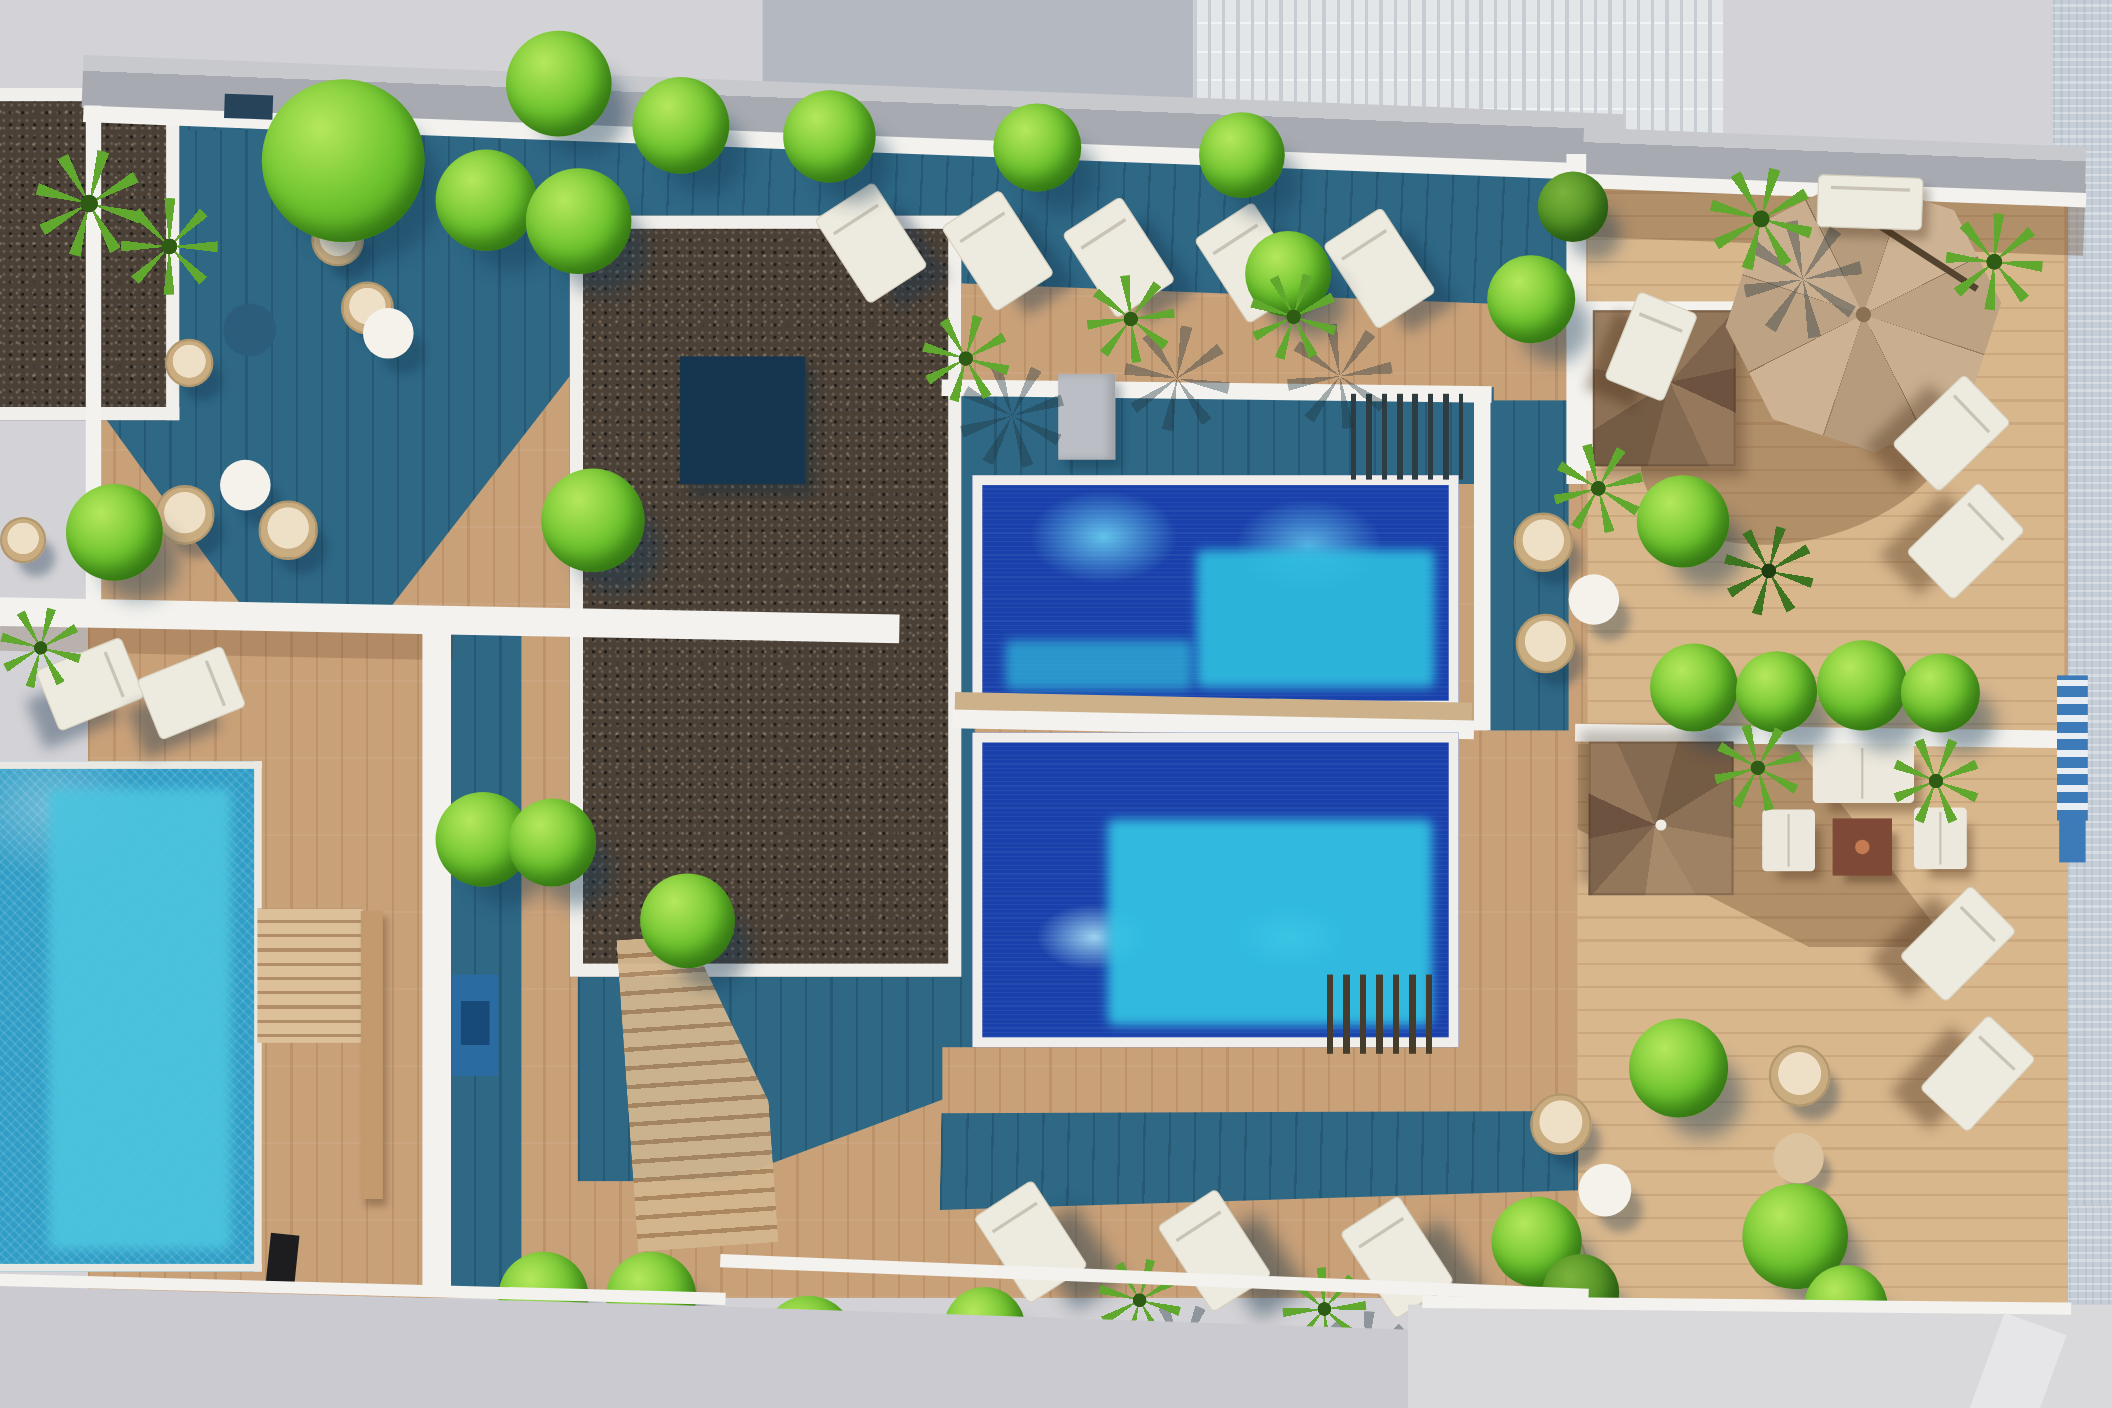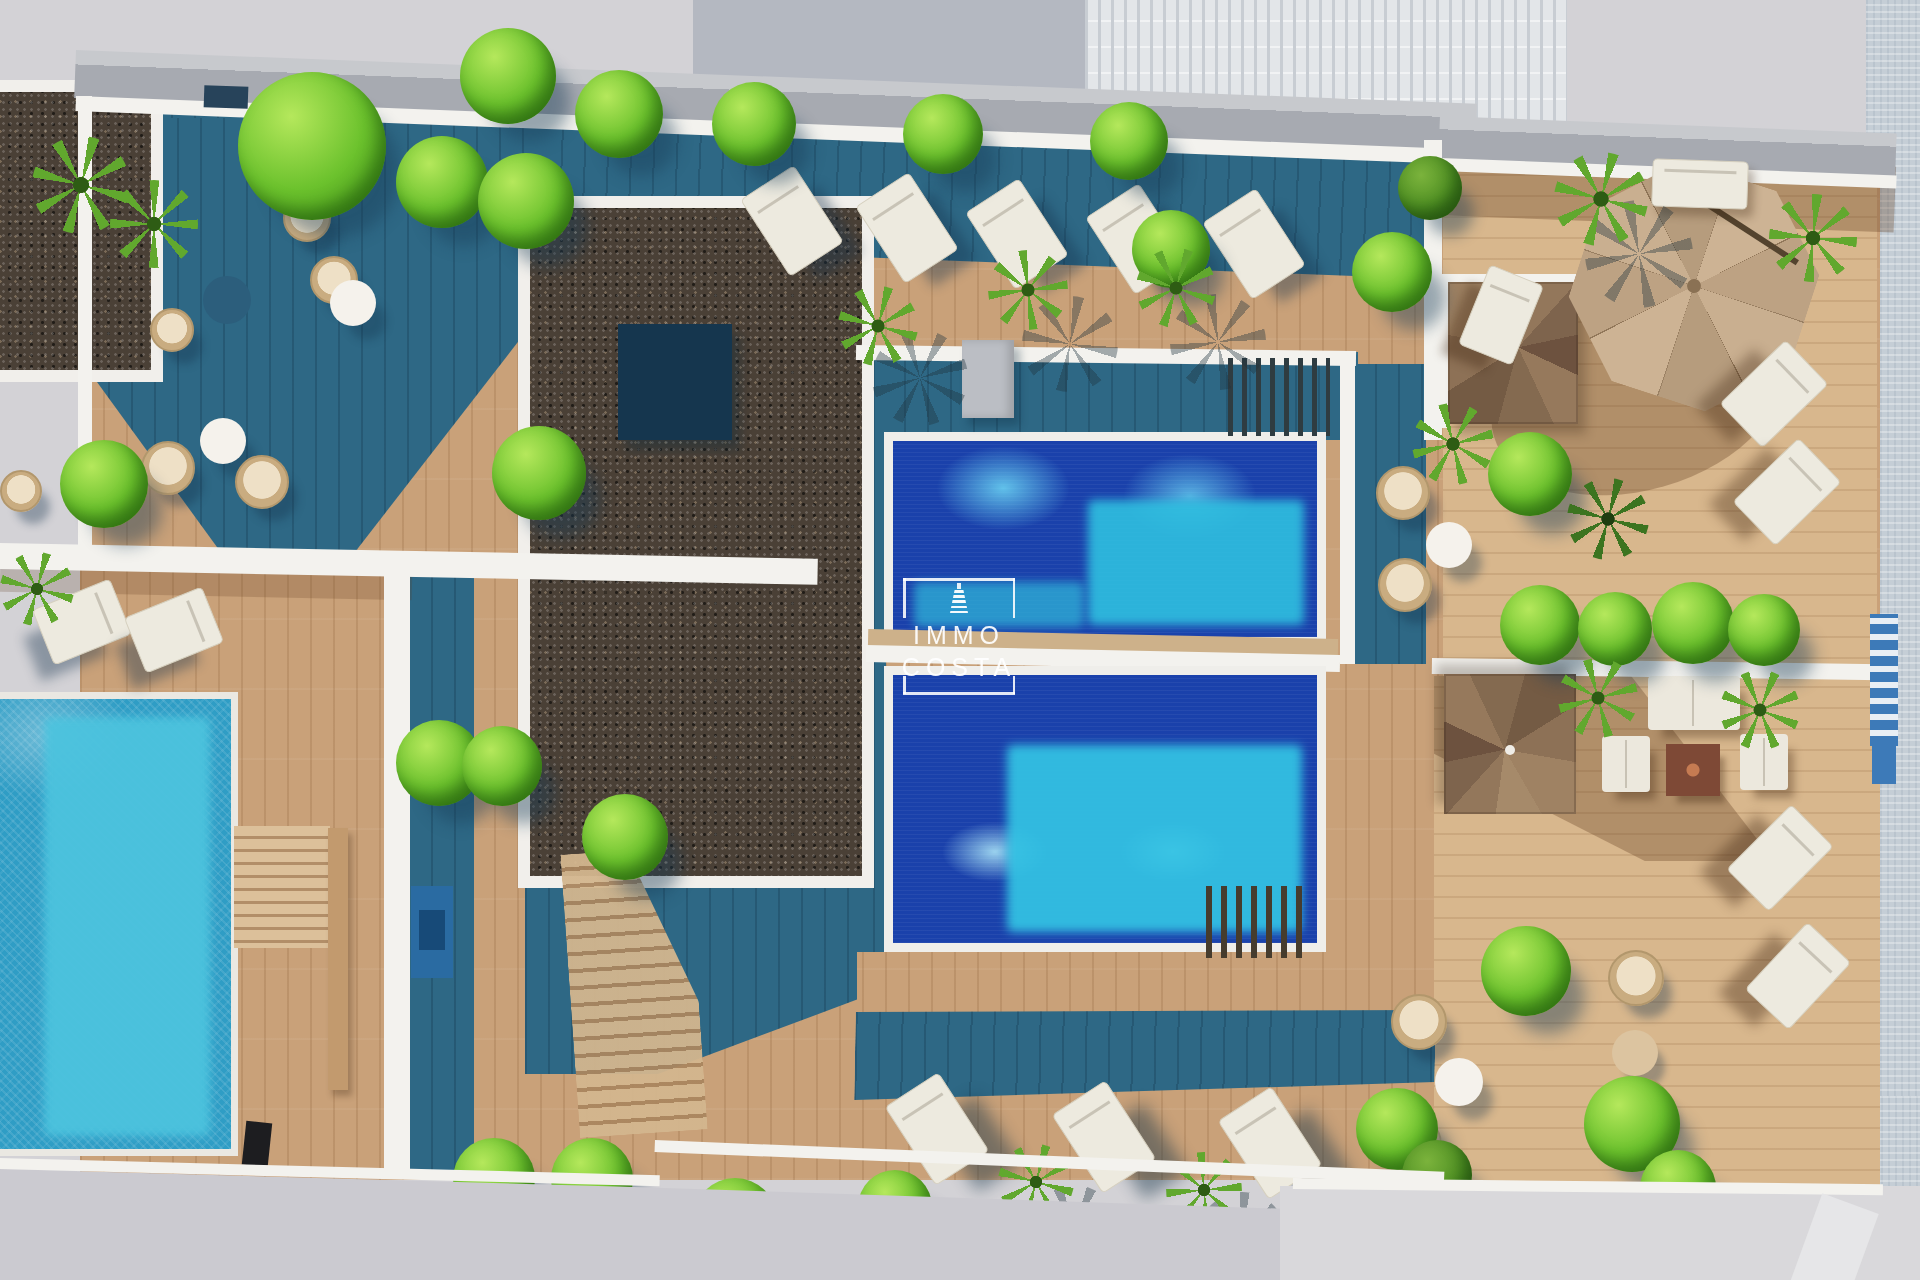--- a/index.html
+++ b/index.html
@@ -219,26 +219,14 @@
   <div class="abs palm" style="left:998px;top:1144px;width:76px;height:76px;"></div>
   <div class="abs palm" style="left:1166px;top:1152px;width:76px;height:76px;transform:rotate(25deg);"></div>
 
   <div class="abs street" style="left:0;top:1130px;width:1920px;height:150px;clip-path:polygon(0 26%,33% 38%,75% 56%,100% 42%,100% 100%,0 100%);"></div>
   <div class="abs" style="left:1280px;top:1186px;width:640px;height:94px;background:#d9d8db;"></div>
   <div class="abs wall" style="left:0;top:1158px;width:660px;height:11px;transform:rotate(1.5deg);transform-origin:0 0;"></div>
   <div class="abs wall" style="left:655px;top:1140px;width:790px;height:12px;transform:rotate(2.3deg);transform-origin:0 0;"></div>
   <div class="abs wall" style="left:1293px;top:1178px;width:590px;height:11px;transform:rotate(.6deg);transform-origin:0 0;"></div>
   <div class="abs" style="left:1800px;top:1200px;width:60px;height:120px;background:#e6e6e8;transform:rotate(20deg);"></div>
 
-  <div class="abs wm" style="left:903px;top:578px;width:112px;height:118px;">
-    <div class="abs wmline" style="left:0;top:0;width:112px;height:2.5px;"></div>
-    <div class="abs wmline" style="left:0;top:114px;width:112px;height:2.5px;"></div>
-    <div class="abs wmline" style="left:0;top:0;width:2.5px;height:40px;"></div>
-    <div class="abs wmline" style="left:0;top:98px;width:2.5px;height:18px;"></div>
-    <div class="abs wmline" style="left:109.5px;top:0;width:2.5px;height:40px;"></div>
-    <div class="abs wmline" style="left:109.5px;top:98px;width:2.5px;height:18px;"></div>
-    <div class="abs wmline" style="left:54px;top:5px;width:4px;height:6px;"></div>
-    <div class="abs wmtower" style="left:45px;top:12px;width:22px;height:24px;"></div>
-    <div class="wmtxt" style="top:42px;">IMMO</div>
-    <div class="wmtxt" style="top:74px;">COSTA</div>
-  </div>
 
 </div>
 
 </body></html>

